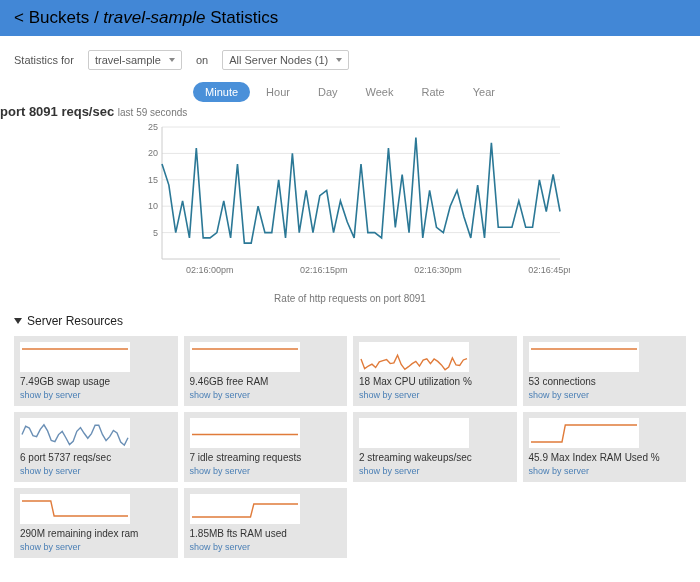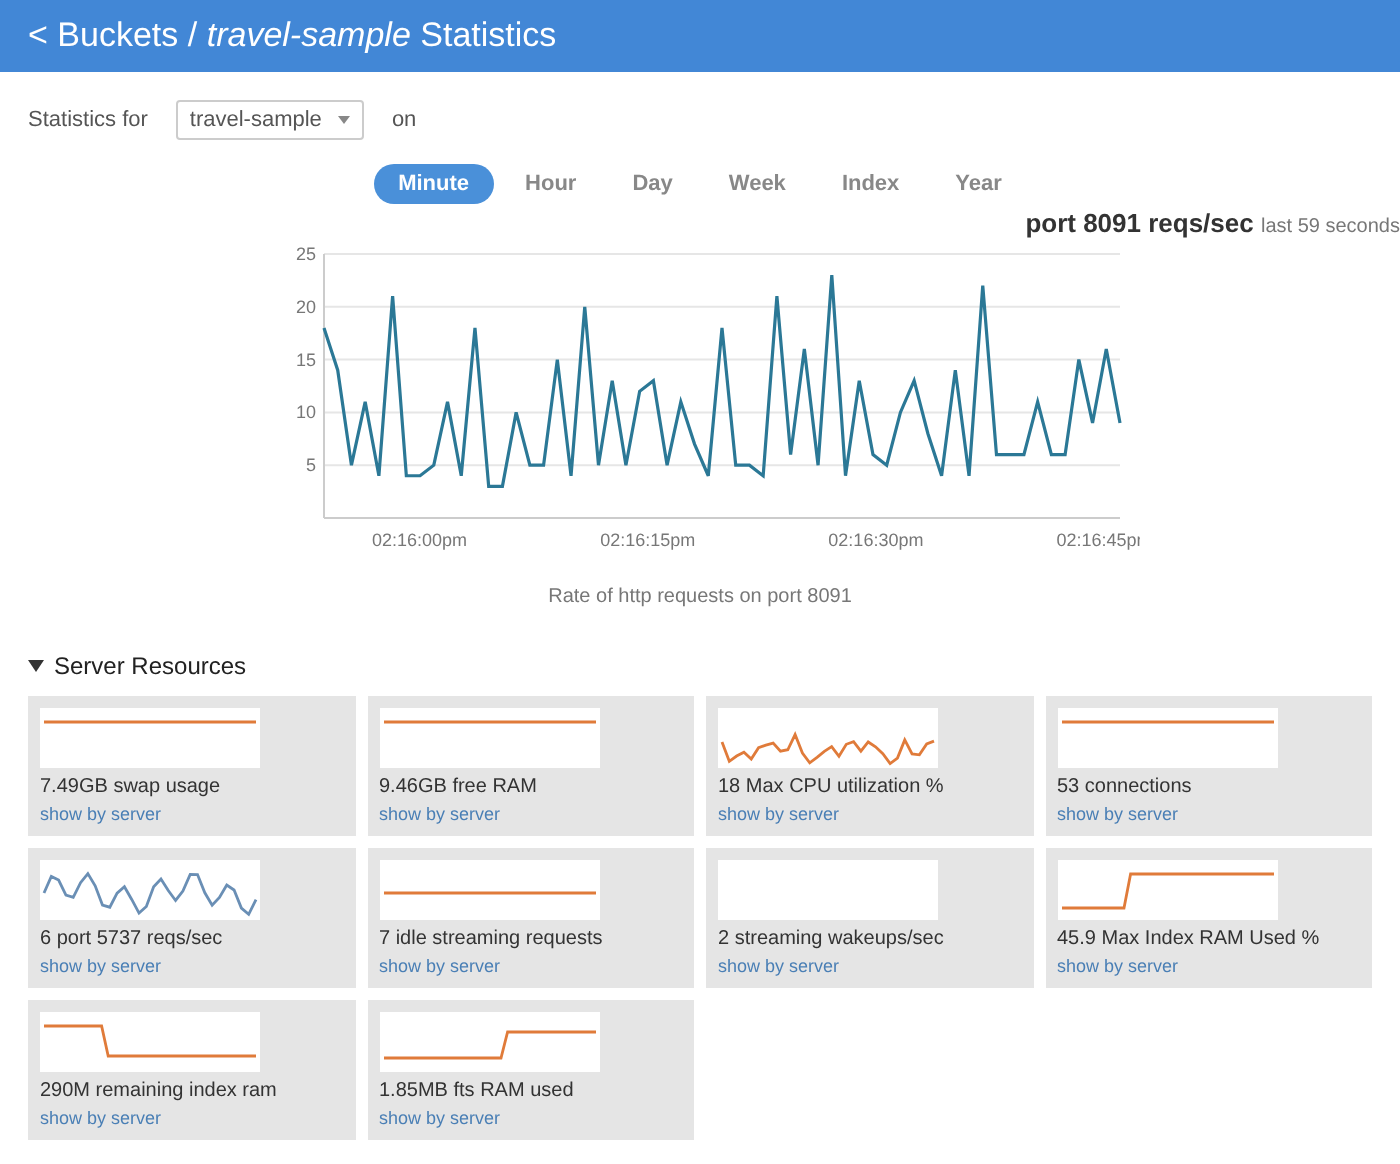--- a/index.html
+++ b/index.html
@@ -5,21 +5,21 @@
   * { box-sizing: border-box; margin: 0; padding: 0; }
   body {
     font-family: -apple-system, BlinkMacSystemFont, "Segoe UI", Helvetica, Arial, sans-serif;
     font-size: 12px;
     color: #333;
     background: #fff;
     width: 700px;
   }
   .header {
     background: #4287d6;
-    color: #ffffff;
+    color: #000000;
     padding: 8px 14px;
     font-size: 17px;
     font-weight: 400;
   }
   .header .back { font-weight: 400; }
   .header .crumb { font-weight: 400; }
   .header .bucket { font-style: italic; }
   .header .suffix { font-weight: 400; }
   .controls {
     padding: 14px 14px 6px 14px;
@@ -53,44 +53,43 @@
     justify-content: center;
     gap: 4px;
     margin: 6px 0 2px 0;
   }
   .tab {
     padding: 4px 12px;
     font-size: 11px;
     color: #888;
     border-radius: 12px;
     cursor: pointer;
-    font-weight: bold;
   }
   .tab.active {
     background: #4a90d9;
     color: #fff;
   }
   .chart-title {
-    text-align: right;
+    text-align: left;
     font-size: 13px;
     font-weight: 700;
     color: #333;
     margin-top: 0;
   }
   .chart-title .sub { font-weight: 400; font-size: 10px; color: #777; }
   .chart-wrap {
     display: flex;
     justify-content: center;
     margin: 2px 0 4px 0;
   }
   .chart-caption {
     text-align: center;
     font-size: 10px;
     color: #777;
-    margin-bottom: 22px;
+    margin-bottom: 10px;
   }
   .section-head {
     display: flex;
     align-items: center;
     gap: 5px;
     padding: 0 14px 8px 14px;
     font-size: 12px;
     font-weight: 400;
     color: #222;
   }
@@ -140,28 +139,29 @@
   <span class="crumb">Buckets</span>
   <span>/</span>
   <span class="bucket">travel-sample</span>
   <span class="suffix">Statistics</span>
 </div>
 
 <div class="controls">
   <span>Statistics for</span>
   <div class="select" style="min-width:90px">travel-sample</div>
   <span>on</span>
+  <div class="select" style="min-width:110px">All Server Nodes (1)</div>
 </div>
 
 <div class="tabs" id="tabs">
     <div class="tab active">Minute</div>
     <div class="tab">Hour</div>
     <div class="tab">Day</div>
     <div class="tab">Week</div>
-    <div class="tab">Index</div>
+    <div class="tab">Rate</div>
     <div class="tab">Year</div>
   </div>
 
 <div class="chart-title">
   <span>port 8091 reqs/sec</span>
   <span class="sub">last 59 seconds</span>
 </div>
 
 <div class="chart-wrap">
   <svg id="main-chart" width="440" height="168">

